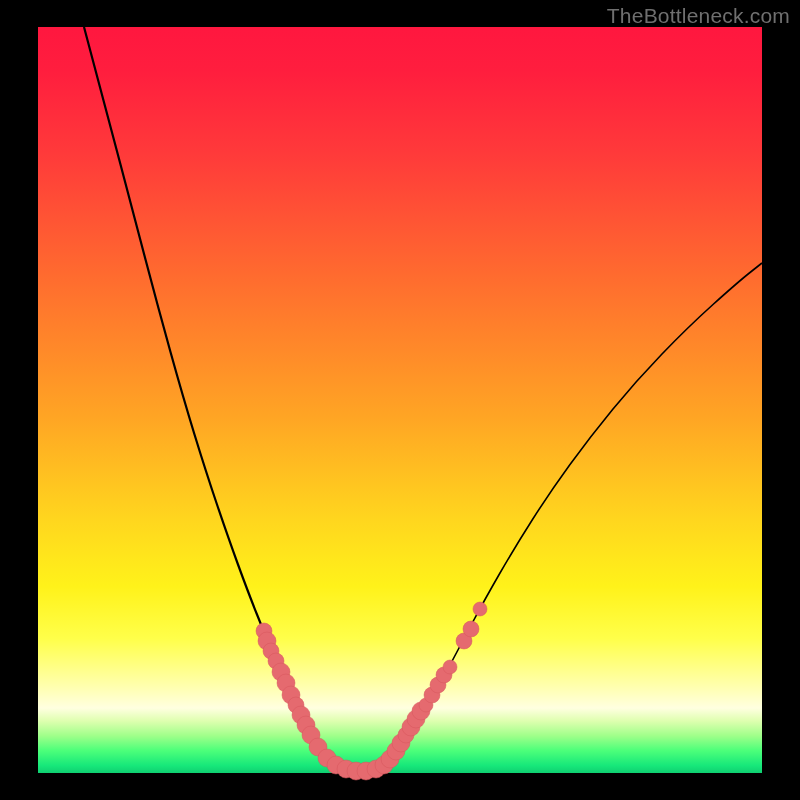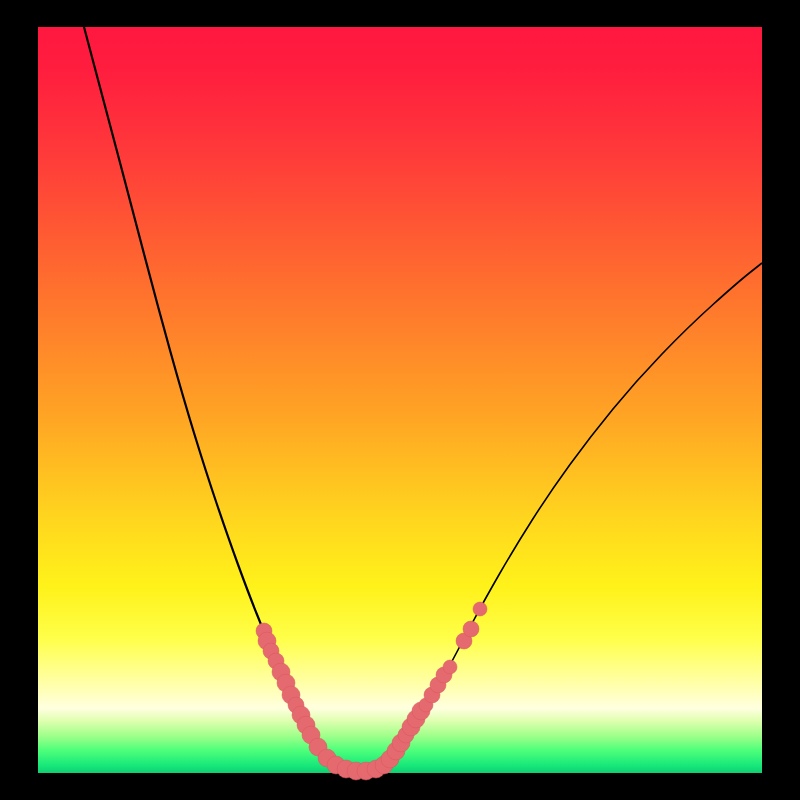--- a/index.html
+++ b/index.html
@@ -102,13 +102,14 @@
           <circle cx="394" cy="668" r="8" fill="#e56a6f" stroke="#d6575c" stroke-width="0.5"></circle>
           <circle cx="400" cy="658" r="8" fill="#e56a6f" stroke="#d6575c" stroke-width="0.5"></circle>
           <circle cx="406" cy="648" r="8" fill="#e56a6f" stroke="#d6575c" stroke-width="0.5"></circle>
           <circle cx="412" cy="640" r="7" fill="#e56a6f" stroke="#d6575c" stroke-width="0.5"></circle>
           <circle cx="426" cy="614" r="8" fill="#e56a6f" stroke="#d6575c" stroke-width="0.5"></circle>
           <circle cx="433" cy="602" r="8" fill="#e56a6f" stroke="#d6575c" stroke-width="0.5"></circle>
           <circle cx="442" cy="582" r="7" fill="#e56a6f" stroke="#d6575c" stroke-width="0.5"></circle>
         </g>
     </svg>
   </div>
+  <div class="watermark">TheBottleneck.com</div>
 </div>
 
 </body></html>

